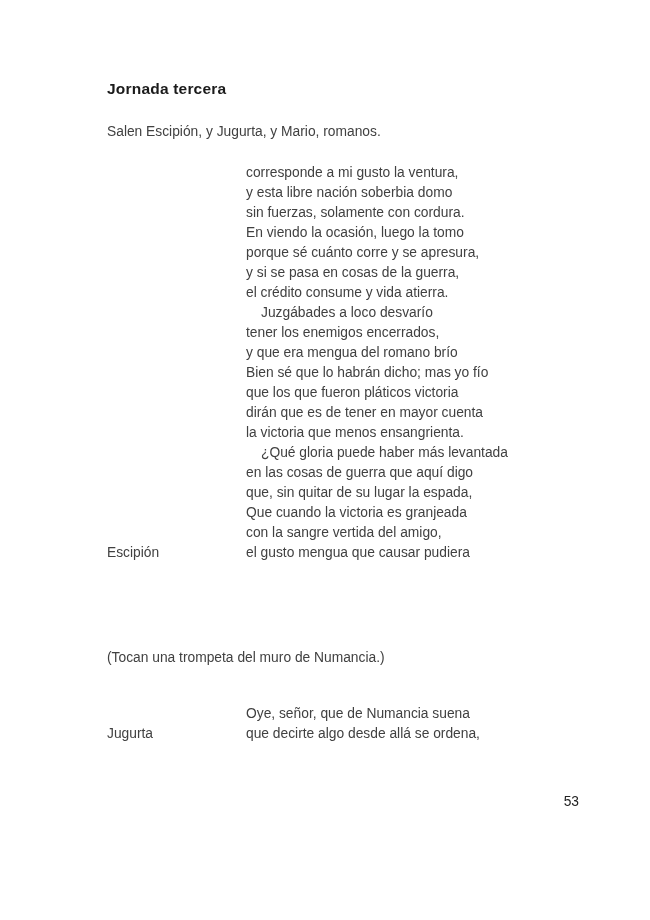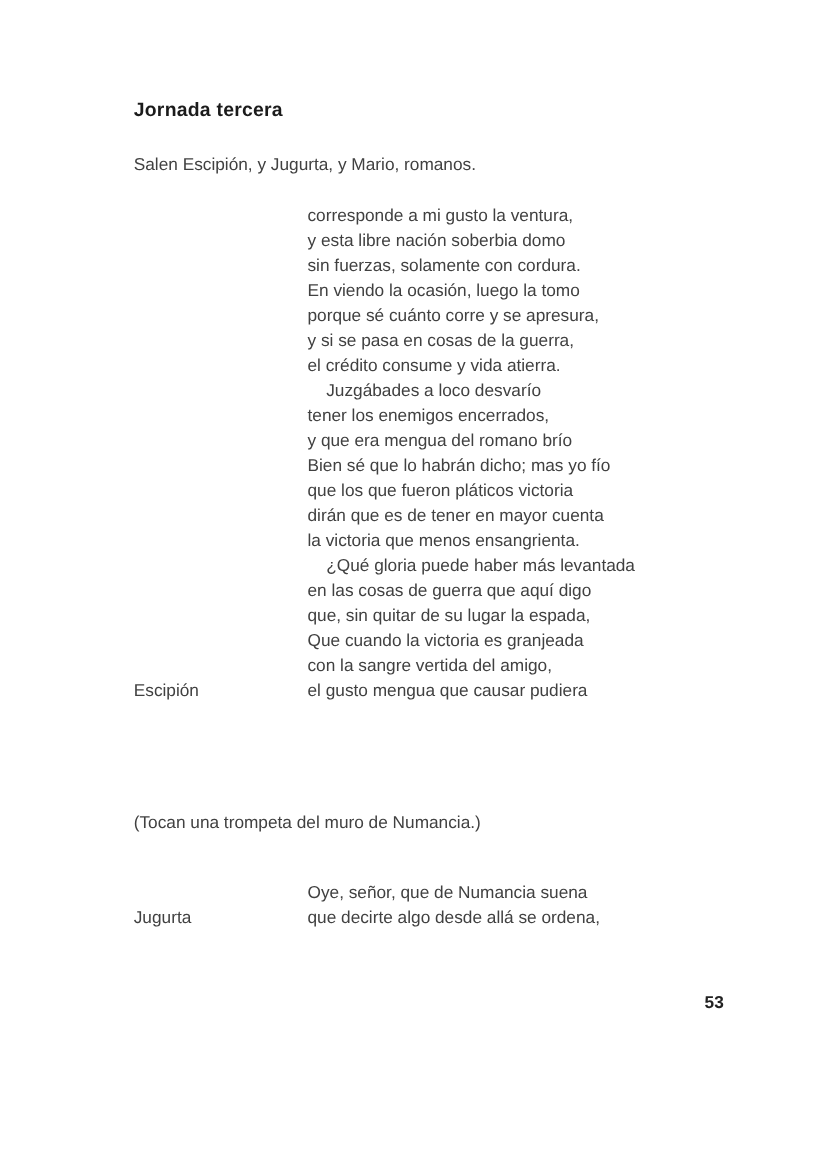--- a/index.html
+++ b/index.html
@@ -62,21 +62,21 @@
   .vline.indent {
     padding-left: 15px;
   }
   .page-number {
     position: absolute;
     left: 83px;
     top: 792px;
     width: 472px;
     text-align: right;
     font-size: 13.8px;
-    font-weight: 700;
+    font-weight: 400;
     color: #222222;
     line-height: 20px;
   }
 </style>
 </head>
 <body>
 
 <div class="page">
 
   <div class="title">Jornada tercera</div>

